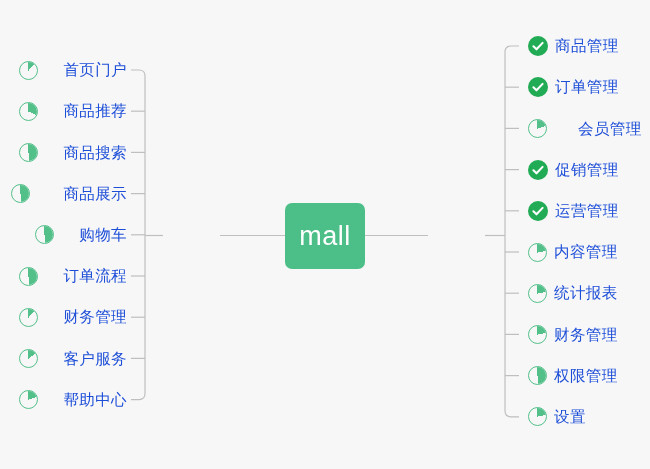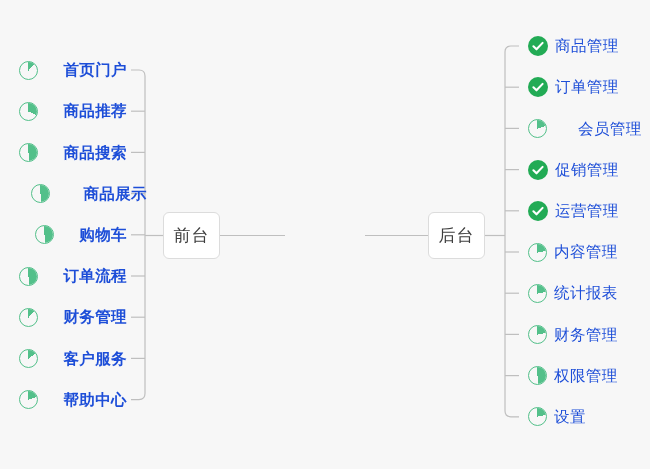--- a/index.html
+++ b/index.html
@@ -40,21 +40,20 @@
     right: 0;
   }
   .leaf-label {
     font-size: 15.5px;
     color: #1d4ed8;
     letter-spacing: 0.4px;
     line-height: 1;
   }
   .leaf.left .leaf-label {
     margin-left: 25px;
-    font-weight: bold;
   }
   .leaf.right .leaf-label {
     margin-left: 7px;
   }
   
   .pie {
     position: relative;
     width: 19px;
     height: 19px;
     border-radius: 50%;
@@ -131,48 +130,45 @@
         <path d="M 519 210.8 H 505"></path>
         <path d="M 519 252 H 505"></path>
         <path d="M 519 293.20000000000005 H 505"></path>
         <path d="M 519 334.40000000000003 H 505"></path>
         <path d="M 519 375.6 H 505"></path>
         <path d="M 505 235.5 H 485"></path>
         <path d="M 365 235.5 H 428"></path>
       </g>
   </svg>
 
-
-  <div class="midbox" style="left:163px; top:212px; width:57px; height:47px;">
-    <span>前台</span>
+  <div class="root" style="left:285px; top:203px; width:80px; height:66px;">
+    <span>mall</span>
   </div>
-  <div class="midbox" style="left:428px; top:212px; width:57px; height:47px;">
-    <span>后台</span>
-  </div>
+
 
   <div id="leaf-layer">
       <div class="leaf left" style="top: 57px; right: 523px;">
         <span class="pie" style="border-color: rgb(83, 192, 138);">
           <span class="wedge" style="background: conic-gradient(rgb(83, 192, 138) 0deg, rgb(83, 192, 138) 43.2deg, rgba(0, 0, 0, 0) 43.2deg, rgba(0, 0, 0, 0) 360deg);"></span>
         </span>
         <span class="leaf-label">首页门户</span>
       </div>
       <div class="leaf left" style="top: 98.2px; right: 523px;">
         <span class="pie" style="border-color: rgb(83, 192, 138);">
           <span class="wedge" style="background: conic-gradient(rgb(83, 192, 138) 0deg, rgb(83, 192, 138) 115.2deg, rgba(0, 0, 0, 0) 115.2deg, rgba(0, 0, 0, 0) 360deg);"></span>
         </span>
         <span class="leaf-label">商品推荐</span>
       </div>
       <div class="leaf left" style="top: 139.4px; right: 523px;">
         <span class="pie" style="border-color: rgb(83, 192, 138);">
           <span class="wedge" style="background: conic-gradient(rgb(83, 192, 138) 0deg, rgb(83, 192, 138) 180deg, rgba(0, 0, 0, 0) 180deg, rgba(0, 0, 0, 0) 360deg);"></span>
         </span>
         <span class="leaf-label">商品搜索</span>
       </div>
-      <div class="leaf left" style="top: 180.6px; right: 503px; gap: 8px;">
+      <div class="leaf left" style="top: 180.6px; right: 523px; gap: 8px;">
         <span class="pie" style="border-color: rgb(83, 192, 138);">
           <span class="wedge" style="background: conic-gradient(rgb(83, 192, 138) 0deg, rgb(83, 192, 138) 180deg, rgba(0, 0, 0, 0) 180deg, rgba(0, 0, 0, 0) 360deg);"></span>
         </span>
         <span class="leaf-label">商品展示</span>
       </div>
       <div class="leaf left" style="top: 221.8px; right: 523px;">
         <span class="pie" style="border-color: rgb(83, 192, 138);">
           <span class="wedge" style="background: conic-gradient(rgb(83, 192, 138) 0deg, rgb(83, 192, 138) 180deg, rgba(0, 0, 0, 0) 180deg, rgba(0, 0, 0, 0) 360deg);"></span>
         </span>
         <span class="leaf-label">购物车</span>

